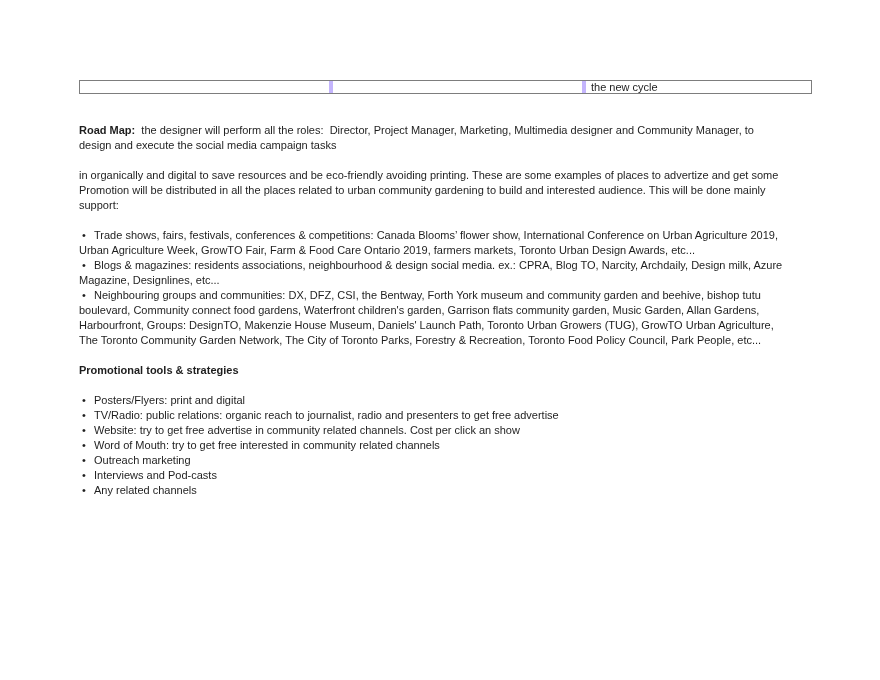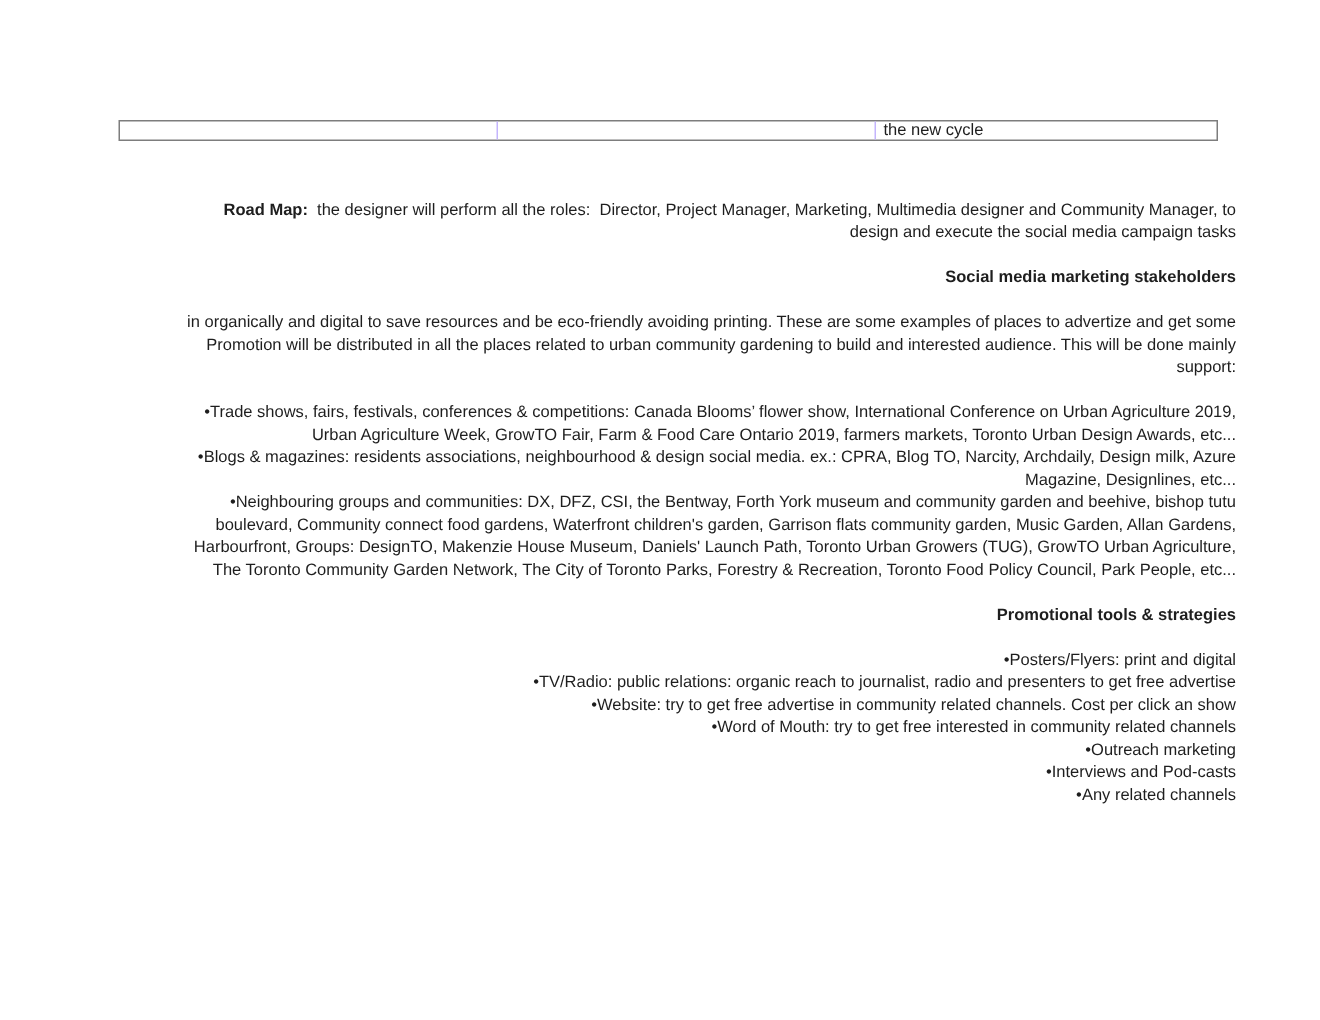--- a/index.html
+++ b/index.html
@@ -26,29 +26,29 @@
     display: flex;
   }
   .doc-table .cell {
     flex: 1 1 0;
     padding: 0 0 0 5px;
     line-height: 12px;
     font-size: 11px;
     white-space: pre;
     overflow: hidden;
   }
-  .doc-table .cell + .cell { border-left: 1px solid #c4b5fd; margin-left: 24px; }
+  .doc-table .cell + .cell { border-left: 4px solid #c4b5fd; margin-left: 24px; }
   
   .content {
     position: absolute;
     left: 79px;
     top: 123px;
     width: 745px;
   }
-  .para { margin: 10px 0 15px 0; text-align: right; }
+  .para { margin: 0 0 15px 0; }
   .line { height: 15px; line-height: 15px; white-space: pre; }
   .b { font-weight: bold; }
   .h { font-weight: bold; }
   .bullet {
     display: inline-block;
     width: 15px;
     padding-left: 3px;
     box-sizing: border-box;
   }
 </style>
@@ -63,23 +63,20 @@
     <div class="cell">the new cycle</div>
   </div>
 
   <div class="content">
 
     <div class="para">
       <div class="line"><span class="b">Road Map:</span><span>  the designer will perform all the roles:  Director, Project Manager, Marketing, Multimedia designer and Community Manager, to</span></div>
       <div class="line">design and execute the social media campaign tasks</div>
     </div>
 
-    <div class="para h">
-      <div class="line">Social media marketing stakeholders</div>
-    </div>
 
     <div class="para">
       <div class="line">in organically and digital to save resources and be eco-friendly avoiding printing. These are some examples of places to advertize and get some</div>
       <div class="line">Promotion will be distributed in all the places related to urban community gardening to build and interested audience. This will be done mainly</div>
       <div class="line">support:</div>
     </div>
 
     <div class="para">
       <div>
         <div class="line"><span class="bullet">•</span><span>Trade shows, fairs, festivals, conferences &amp; competitions: Canada Blooms’ flower show, International Conference on Urban Agriculture 2019,</span></div>

